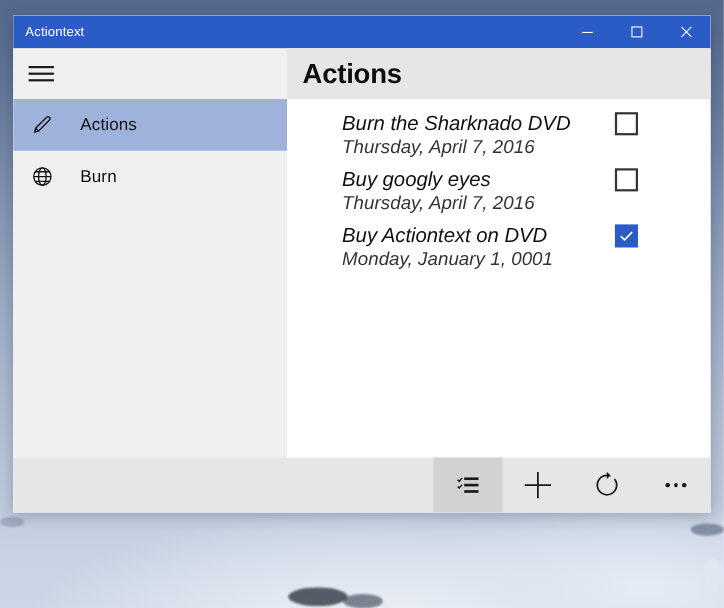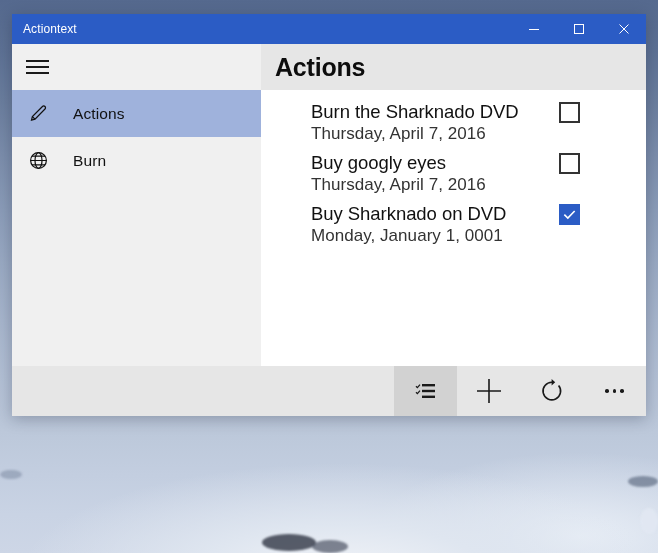--- a/index.html
+++ b/index.html
@@ -45,21 +45,21 @@
   #desktop .b3 { left: 628px; top: 476px; width: 30px; height: 11px; background: rgba(70,84,108,0.55); }
   #desktop .b4 { left: 0px;   top: 470px; width: 22px; height: 9px;  background: rgba(120,134,158,0.5); }
   #desktop .b5 { left: 640px; top: 508px; width: 18px; height: 26px; background: rgba(226,232,242,0.85); }
 
   
   #window {
     position: absolute;
     left: 12px;
     top: 14px;
     width: 634px;
-    height: 402px;
+    height: 452px;
     background: #ffffff;
     box-shadow: 0 3px 14px rgba(20,30,50,0.28);
     display: flex;
     flex-direction: column;
     overflow: hidden;
   }
 
   
   #titlebar {
     height: 30px;
@@ -164,20 +164,21 @@
     flex: 1 1 auto;
     padding-top: 9px;
     overflow: hidden;
   }
   .list-item {
     display: flex;
     align-items: flex-start;
     padding: 0 18px 0 50px;
     box-sizing: border-box;
     margin-bottom: 7px;
+    font-style: italic;
   }
   .item-text { flex: 1 1 auto; min-width: 0; }
   .item-title {
     font-size: 18.5px;
     color: #111111;
     line-height: 25px;
     letter-spacing: -0.05px;
     white-space: nowrap;
   }
   .item-date {
@@ -321,21 +322,21 @@
         <div class="list-item">
           <div class="item-text">
             <div class="item-title">Buy googly eyes</div>
             <div class="item-date">Thursday, April 7, 2016</div>
           </div>
           <div class="checkbox unchecked"></div>
         </div>
 
         <div class="list-item">
           <div class="item-text">
-            <div class="item-title">Buy Sharknado on DVD</div>
+            <div class="item-title">Buy Actiontext on DVD</div>
             <div class="item-date">Monday, January 1, 0001</div>
           </div>
           <div class="checkbox checked">
             <svg width="15" height="15" viewBox="0 0 16 16">
               <path d="M2.5 8.2 L6.2 11.8 L13.5 4.2" stroke="#ffffff" stroke-width="1.7" fill="none"></path>
             </svg>
           </div>
         </div>
 
       </div>

